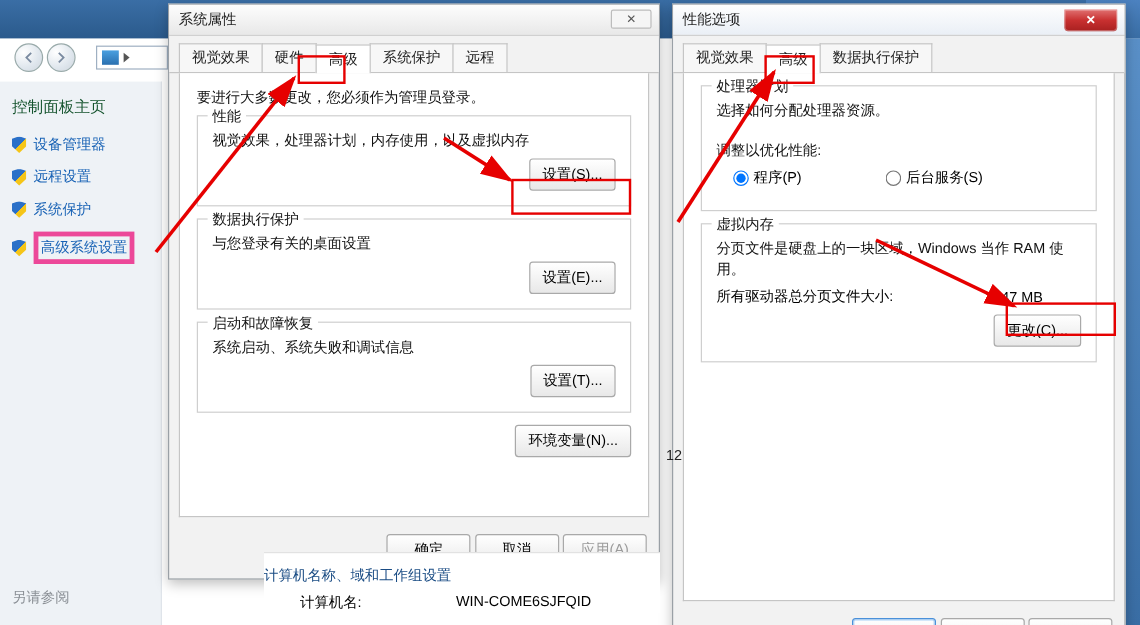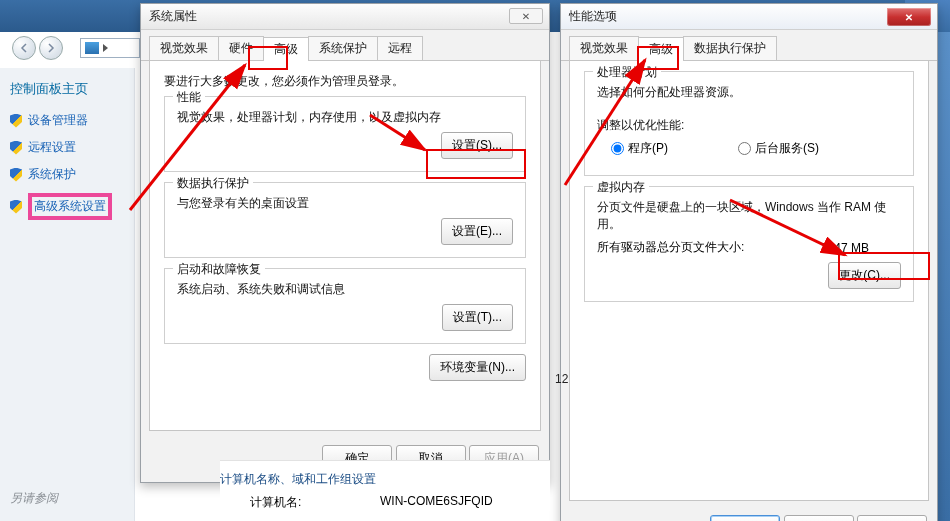--- a/index.html
+++ b/index.html
@@ -22,33 +22,33 @@
   }
   .bc { position:absolute; top:38px; left:80px; width:60px; height:20px; border:1px solid #9fb0c2; background:#fff; display:flex; align-items:center; padding:0 4px;}
   .bc .ico-sq { width:14px; height:12px; background:linear-gradient(#4aa0e0,#2a70b0); margin-right:4px;}
   .bc .tri { width:0;height:0;border-left:5px solid #555;border-top:4px solid transparent;border-bottom:4px solid transparent;}
 
   
   .leftpanel {
     position:absolute; top:68px; left:0; width:135px; bottom:0; background:#eef2f6; border-right:1px solid #dfe4ea;
     padding:12px 10px;
   }
-  .leftpanel .title { color:#0369a1; font-size:13px; margin-bottom:14px; }
+  .leftpanel .title { color:#14532d; font-size:13px; margin-bottom:14px; }
   .navitem { display:flex; align-items:center; gap:6px; margin-bottom:10px; }
   .navitem a { color:#1862b5; text-decoration:none; cursor:pointer; }
   .shield {
     width:12px;height:14px; position:relative;
   }
   .shield::before{
     content:""; position:absolute; inset:0;
     background: linear-gradient(135deg,#2a70c8 0 50%,#f5c518 50% 100%);
     clip-path: polygon(50% 0,100% 15%,100% 60%,50% 100%,0 60%,0 15%);
   }
   .hl-red-rect { border:4px solid #ec4899; padding:1px 2px; }
-  .see-also { position:absolute; bottom:14px; left:10px; color:#8a8f95;font-style:italic;}
+  .see-also { position:absolute; bottom:14px; left:10px; color:#8a8f95;}
 
   
   .win {
     position:absolute; background:#f2f2f2; border:1px solid #9aa0a6; box-shadow:0 4px 10px rgba(0,0,0,.25);
   }
   .win .titlebar {
     height:26px; background:linear-gradient(#fdfdfd,#e8e8e8);
     border-bottom:1px solid #d0d0d0; display:flex; align-items:center; padding:0 8px;
     font-size:12px; color:#222; position:relative;
   }

